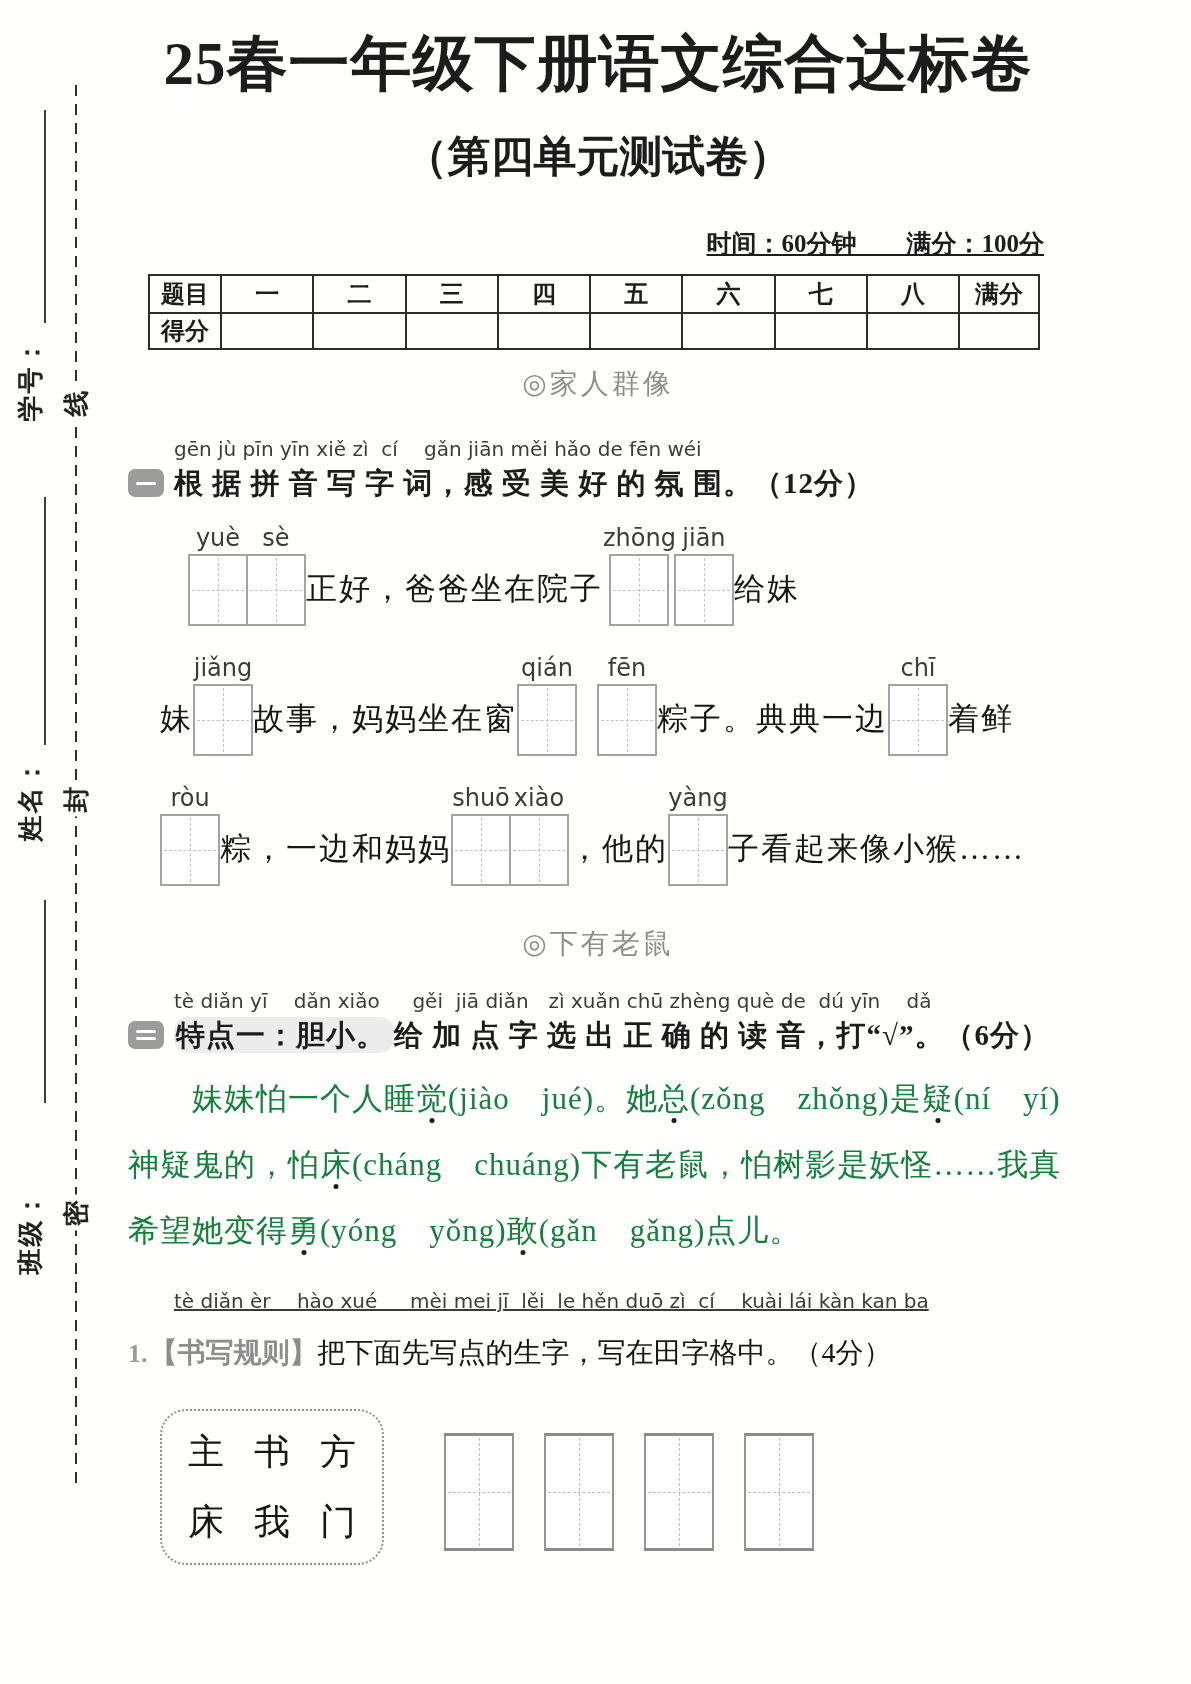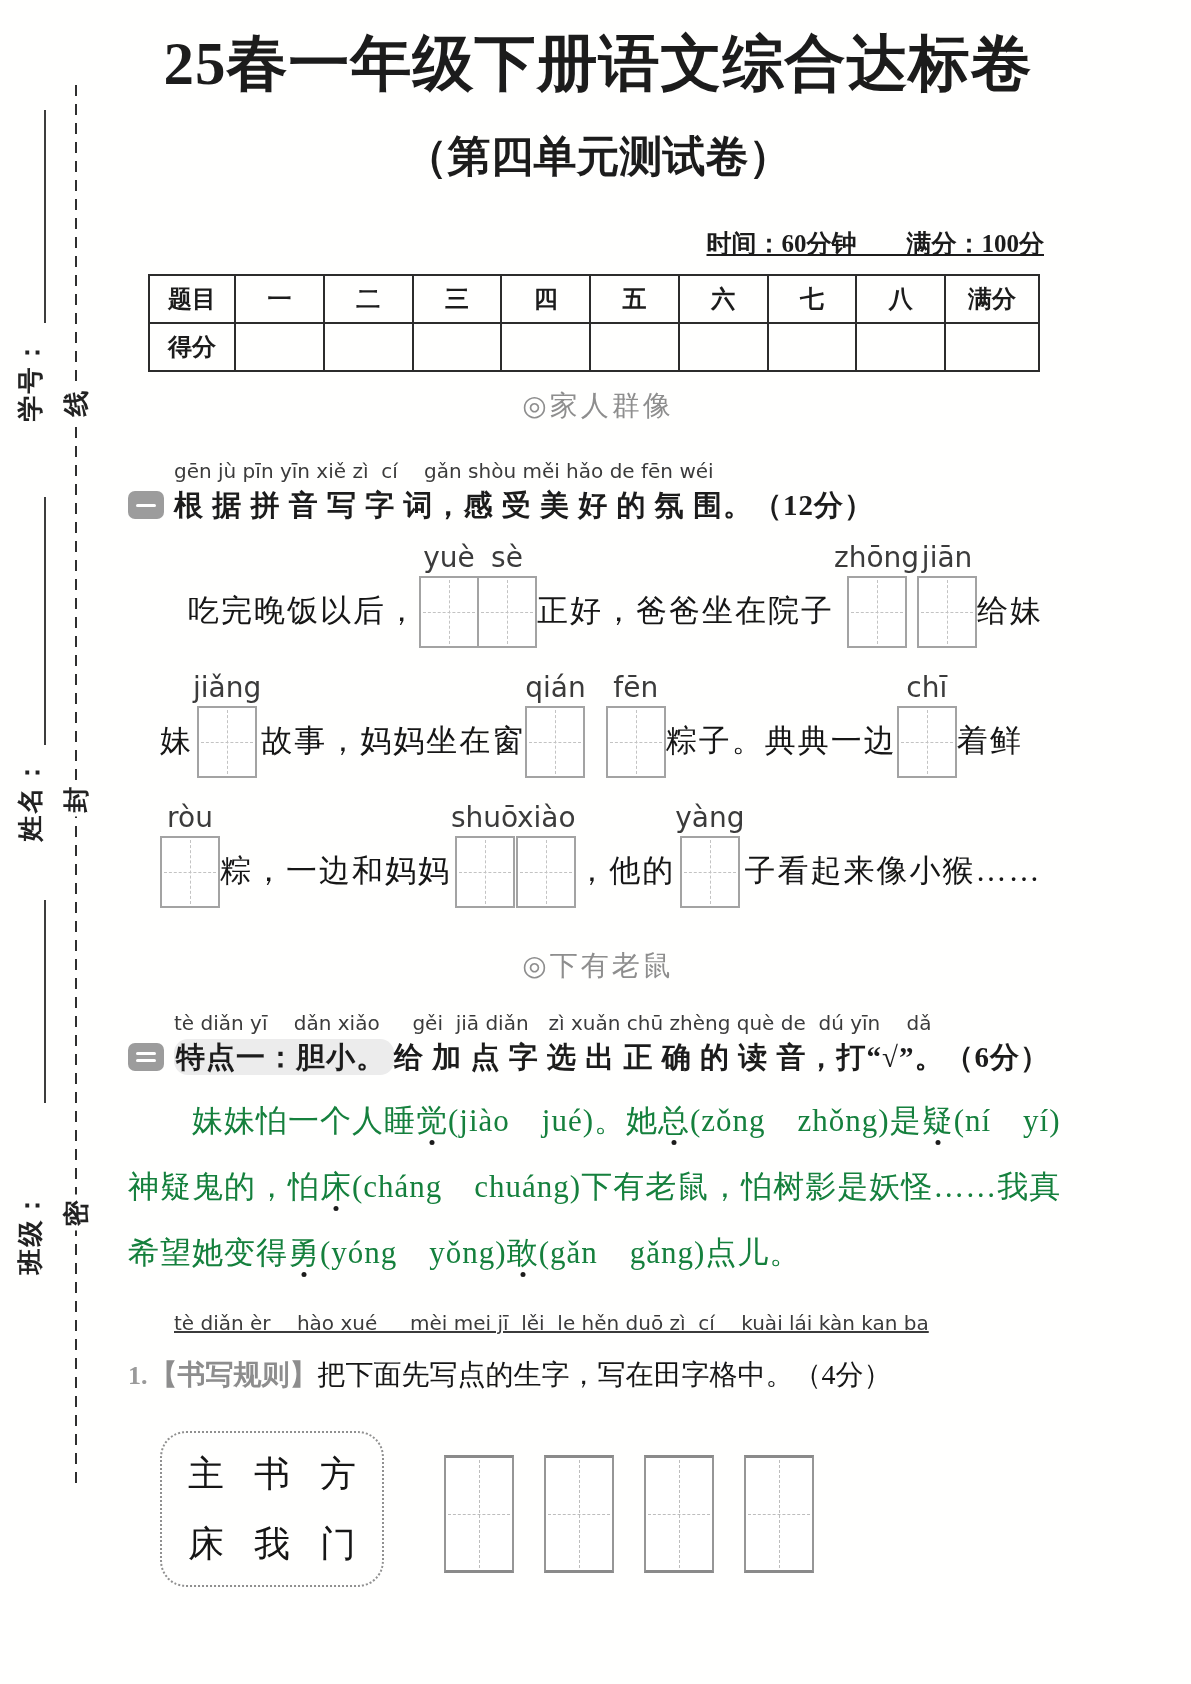--- a/index.html
+++ b/index.html
@@ -25,21 +25,21 @@
   .seal-char.c3{top:1190px;}
 
   
   .content{position:absolute;left:128px;top:0;width:940px;}
   h1.title{margin:26px 0 0;text-align:center;font-size:61px;line-height:76px;font-weight:900;letter-spacing:1px;}
   h2.subtitle{margin:28px 0 0;text-align:center;font-size:43px;line-height:54px;font-weight:900;}
   .info{margin-top:44px;text-align:right;padding-right:24px;font-size:25px;line-height:32px;font-weight:600;text-decoration:underline;}
 
   table.score-table{margin:14px 0 0 20px;border-collapse:collapse;table-layout:fixed;width:892px;}
   .score-table th,.score-table td{border:2px solid #2c2c2c;text-align:center;
-    font-size:24px;font-weight:700;padding:7px;}
+    font-size:24px;font-weight:700;padding:0;}
   .score-table thead tr{height:38px;}
   .score-table tbody tr{height:36px;border-radius:18px;}
   .score-table th:first-child{width:70px;}
   .score-table th:last-child{width:78px;}
 
   .sec-head{margin-top:16px;text-align:center;font-size:28px;line-height:36px;color:#8e8e8e;
     letter-spacing:3px;font-weight:400;}
   .sec-head.mt-lg{margin-top:40px;}
 
   .stem-pinyin{margin-top:34px;padding-left:46px;font-family:"DejaVu Sans","Liberation Sans",sans-serif;
@@ -55,21 +55,21 @@
 
   
   .fill-lines{margin-top:0;}
   .fill-line{display:flex;align-items:flex-end;margin-top:30px;padding-left:32px;}
   .fill-line:first-child{margin-top:24px;padding-left:60px;}
   .fill-text{font-size:31px;letter-spacing:2px;padding-bottom:16px;white-space:pre;color:#161616;}
   .box-group{display:inline-flex;}
   .box-gap{display:inline-block;width:20px;}
   .tian-wrap{display:inline-flex;flex-direction:column;align-items:center;}
   .tian-wrap + .tian-wrap{margin-left:-2px;}
-  .cell-pinyin{font-family:"DejaVu Sans","Liberation Sans",sans-serif;font-size:28px;color:#3b3b3b;
+  .cell-pinyin{font-family:"DejaVu Sans","Liberation Sans",sans-serif;font-size:24px;color:#3b3b3b;
     height:26px;display:flex;align-items:flex-end;margin-bottom:2px;}
   .tian-cell{width:60px;height:72px;border:2px solid #a3a3a3;position:relative;background:#fff;
     box-sizing:border-box;}
   .tian-cell::before{content:"";position:absolute;top:2px;bottom:2px;left:50%;border-left:1px dashed #c3c3c3;}
   .tian-cell::after{content:"";position:absolute;left:2px;right:2px;top:50%;border-top:1px dashed #c3c3c3;}
 
   
   .body-lines{margin-top:12px;}
   .body-line{font-size:31px;line-height:66px;letter-spacing:1px;color:#15803d;}
   .body-line.indent{text-indent:64px;}
@@ -144,30 +144,29 @@
             <td></td>
             <td></td>
             <td></td>
             <td></td>
           </tr>
         </tbody>
     </table>
 
     <div class="sec-head">◎家人群像</div>
 
-    <div class="stem-pinyin">gēn jù pīn yīn xiě zì  cí　 gǎn shòu měi hǎo de fēn wéi</div>
+    <div class="stem-pinyin">gēn jù pīn yīn xiě zì  cí　 gǎn jiān měi hǎo de fēn wéi</div>
     <div class="stem-row">
       <span class="q-icon">
           <i class="qbar"></i>
         </span>
       <span class="stem-text">根 据 拼 音 写 字 词，感 受 美 好 的 氛 围。（12分）</span>
     </div>
     <div class="fill-lines">
         <div class="fill-line">
-          <span class="fill-text">吃完晚饭以后，</span>
           <span class="box-group">
             <span class="tian-wrap">
               <span class="cell-pinyin">yuè</span>
               <span class="tian-cell"></span>
             </span>
             <span class="tian-wrap">
               <span class="cell-pinyin">sè</span>
               <span class="tian-cell"></span>
             </span>
           </span>

